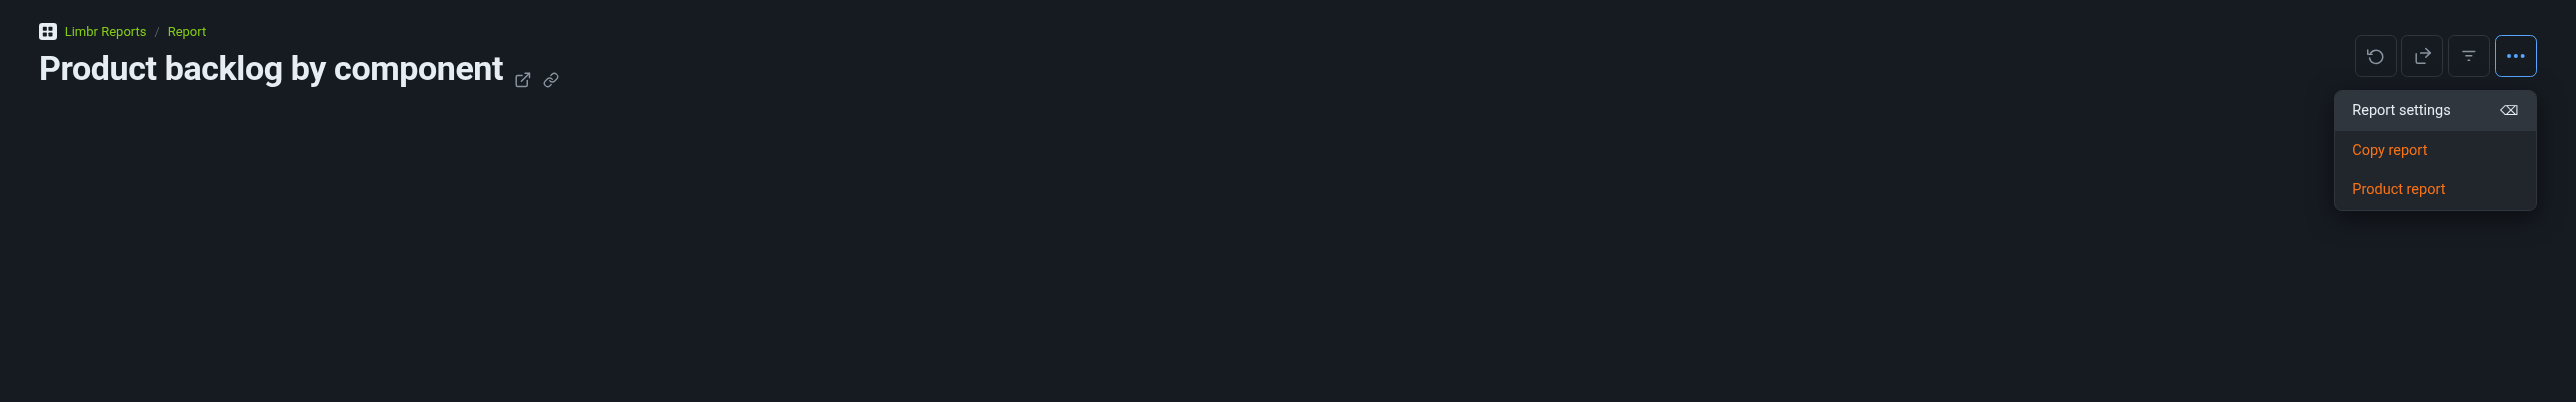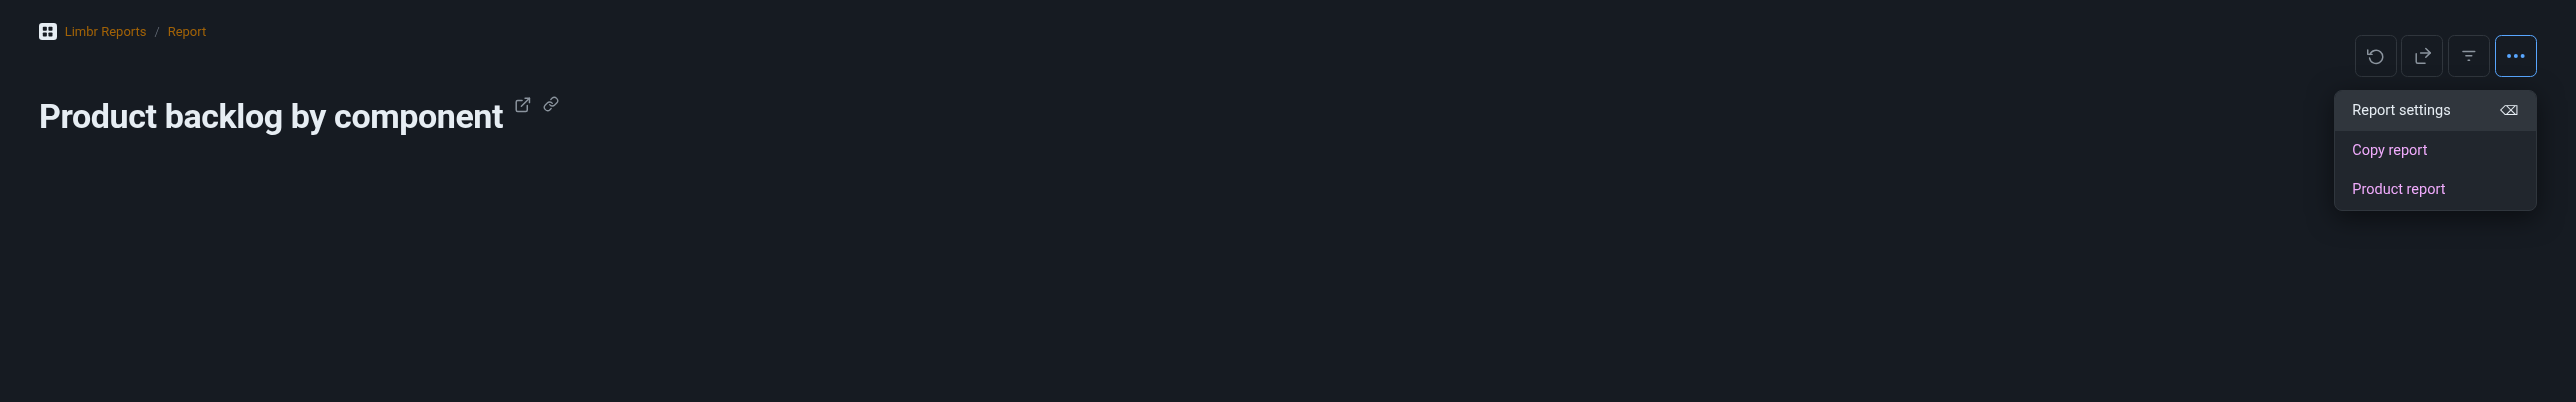--- a/index.html
+++ b/index.html
@@ -48,31 +48,30 @@
       height: 11.3px;
     }
 
     .breadcrumb-sep {
       color: #6e7681;
       font-size: 13px;
       font-weight: 300;
     }
 
     .breadcrumb-link {
-      color: #a16207;
+      color: #84cc16;
       font-size: 13px;
       cursor: pointer;
       text-decoration: none;
     }
 
     .page-title-row {
       display: flex;
-      align-items: flex-start;
+      align-items: flex-end;
       gap: 11.3px;
-      margin-top: 48px;
     }
 
     .page-title {
       font-size: 34px;
       font-weight: 700;
       color: #e6edf3;
       letter-spacing: -0.4px;
     }
 
     .title-icon {
@@ -123,21 +122,21 @@
       border-radius: 8px;
       min-width: 177px;
       box-shadow: 0 6.4px 26px rgba(0,0,0,0.5);
       z-index: 100;
       overflow: hidden;
     }
 
     .dropdown-item {
       padding: 11.3px 17.7px;
       font-size: 14.5px;
-      color: #f0abfc;
+      color: #f97316;
       cursor: pointer;
       display: flex;
       align-items: center;
     }
 
     .dropdown-item.hovered {
       background: #30363d;
       color: #e6edf3;
       gap: 46px;
     }

